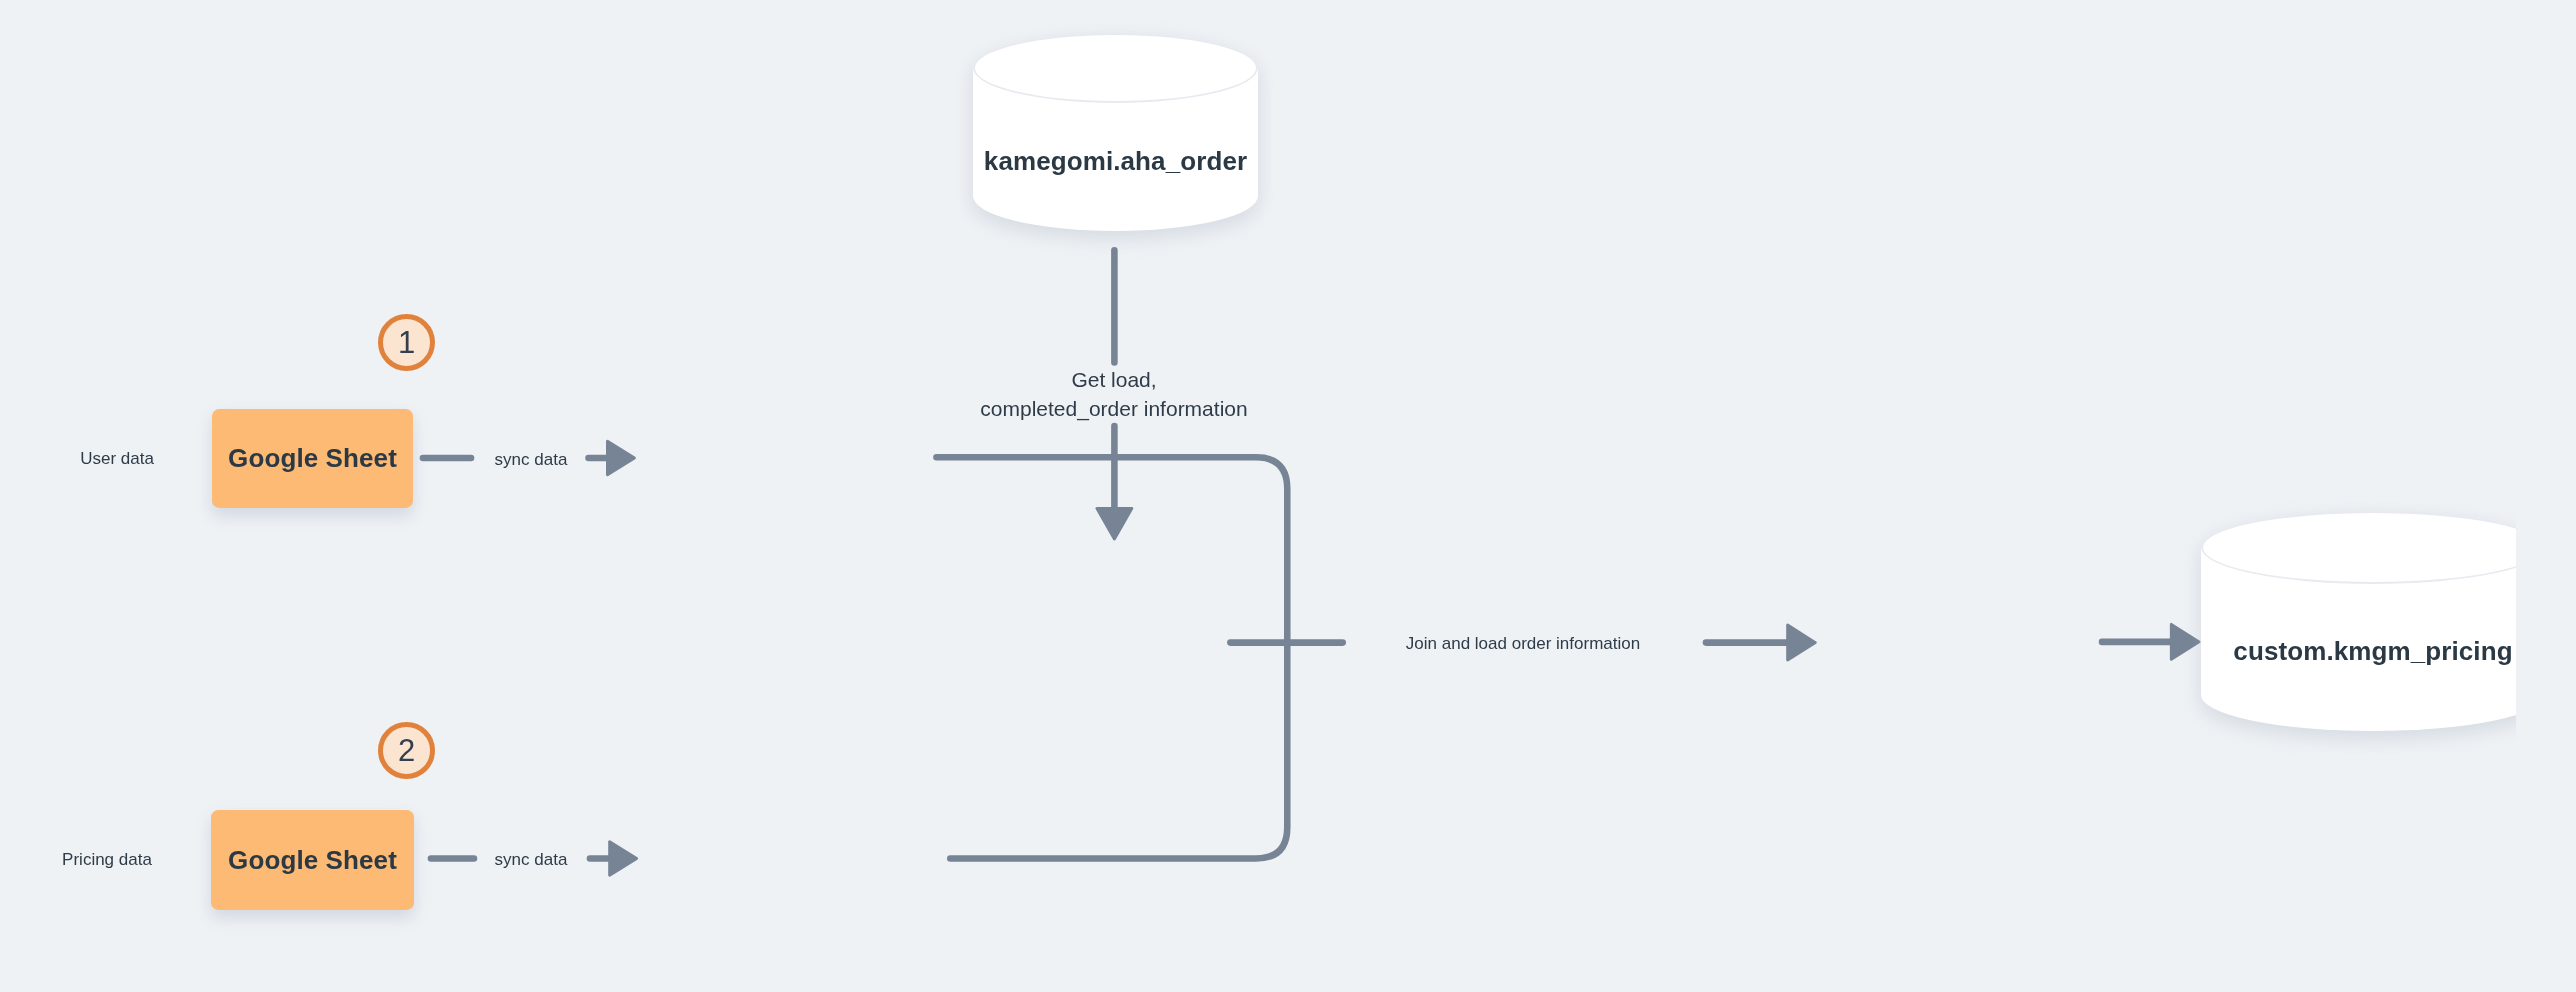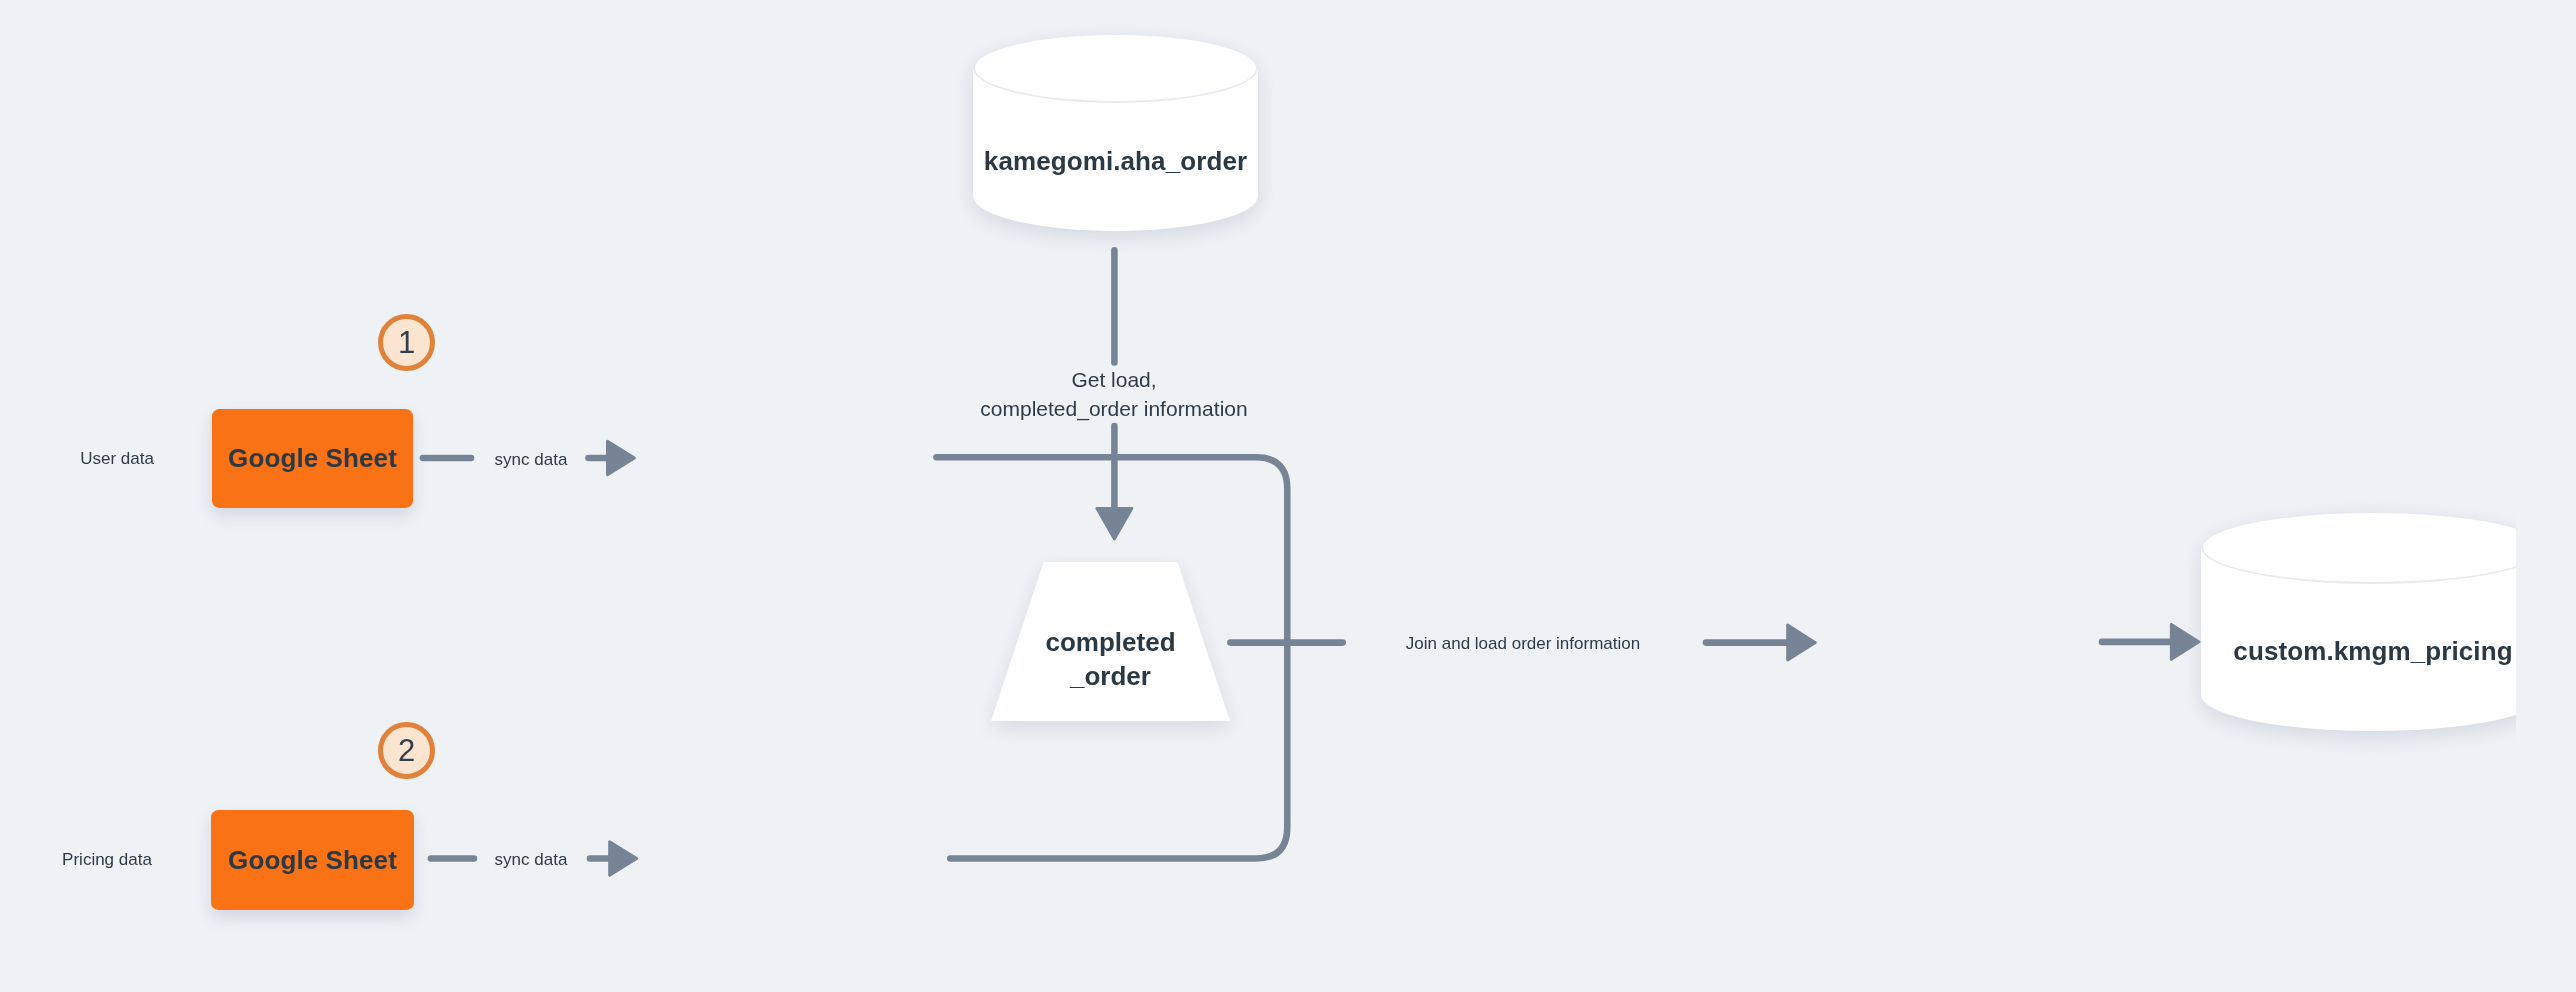--- a/index.html
+++ b/index.html
@@ -28,21 +28,21 @@
     stroke-linecap:round;
   }
   .wires polygon{
     fill:#768495;
     stroke:#768495;
     stroke-width:4;
     stroke-linejoin:round;
   }
   .card{
     position:absolute;
-    background:#f97316;
+    background:#fdba74;
     border-radius:7.3px;
     box-shadow:0 7.3px 16px rgba(150,163,182,0.32);
     display:flex;
     align-items:center;
     justify-content:center;
     font-weight:bold;
     font-size:26px;
     color:#2b3945;
     letter-spacing:0.1px;
   }
@@ -165,27 +165,20 @@
 
   <div class="badge" style="left:378px; top:314px;">
     <span>1</span>
   </div>
   <div class="note" style="left:117px; top:459px;">User data</div>
   <div class="card" style="left:212px; top:409px; width:201px; height:99px;">
     <span>Google Sheet</span>
   </div>
   <div class="note" style="left:531px; top:460px;">sync data</div>
 
-  <div class="trap-wrap" style="left:991px; top:562px; width:239px; height:159px;">
-    <div class="trap"></div>
-    <div class="trap-label">
-      <div>completed</div>
-      <div>_order</div>
-    </div>
-  </div>
 
   <div class="badge" style="left:378px; top:722px;">
     <span>2</span>
   </div>
   <div class="note" style="left:107px; top:860px;">Pricing data</div>
   <div class="card" style="left:211px; top:810px; width:203px; height:100px;">
     <span>Google Sheet</span>
   </div>
   <div class="note" style="left:531px; top:860px;">sync data</div>
 

